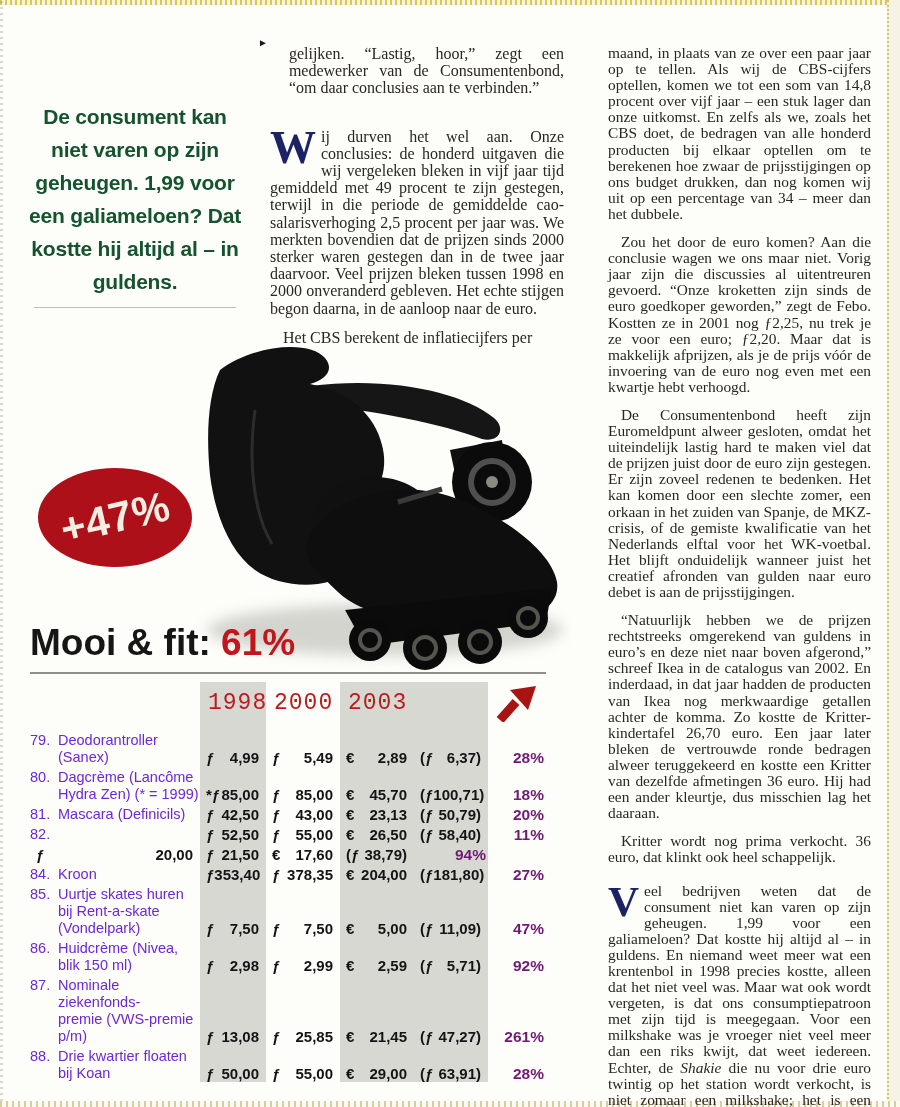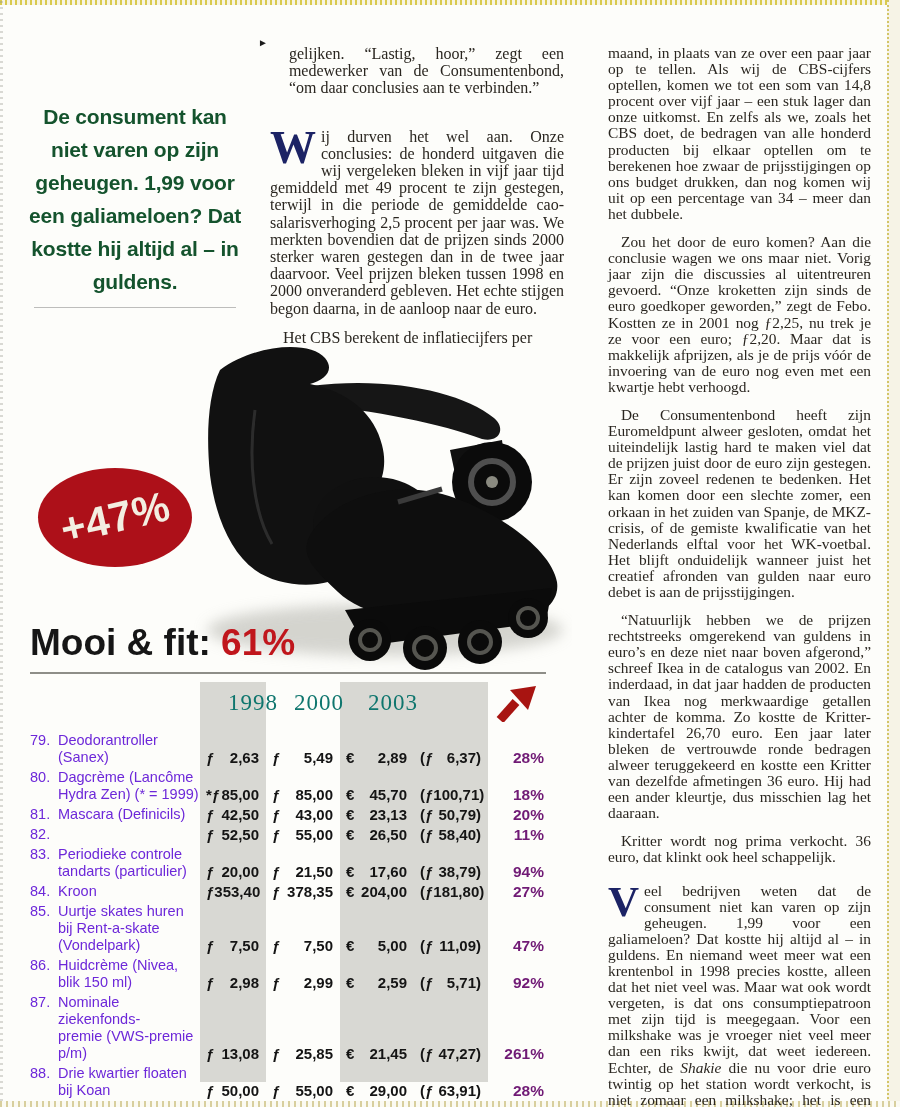--- a/index.html
+++ b/index.html
@@ -50,22 +50,22 @@
     font-weight:bold;font-size:37px;color:#161616;z-index:3;white-space:nowrap;}
   .headline-pct{color:#c0161c;}
 
   
   .pricetable{position:absolute;left:30px;top:672px;width:516px;height:420px;
     border-top:2px solid #8e8e88;z-index:3;font-family:"Liberation Sans",sans-serif;}
   .band{position:absolute;top:8px;bottom:12px;background:#d8d8d3;z-index:0;}
   .band1{left:170px;width:66px;}
   .band2{left:310px;width:148px;}
   .thead{position:relative;height:58px;z-index:1;}
-  .year{position:absolute;top:16px;font-family:Liberation Serif, serif;font-size:23px;
-    color:#0f766e;letter-spacing:1px;margin-left:20px;}
+  .year{position:absolute;top:16px;font-family:Liberation Mono, monospace;font-size:23px;
+    color:#b91c1c;letter-spacing:1px;}
   .y1{left:178px;}  .y2{left:244px;}  .y3{left:318px;}
   .arrow-icon{position:absolute;right:8px;top:12px;}
   .trow{position:relative;z-index:1;display:grid;
     grid-template-columns:170px 66px 74px 74px 74px 1fr;
     align-items:end;margin-bottom:3px;}
   .tlabel{display:flex;font-size:14.5px;line-height:17px;color:#6d28d9;}
   .tnum{flex:0 0 28px;}
   .tname{flex:1;white-space:pre-line;}
   .tval{display:flex;justify-content:space-between;padding:0 7px 0 6px;
     font-weight:bold;font-size:15px;line-height:17px;color:#141414;}
@@ -144,21 +144,21 @@
       </svg>
     </div>
 
     <div class="trow">
       <div class="tlabel">
           <span class="tnum">79.</span>
           <span class="tname">Deodorantroller (Sanex)</span>
         </div>
       <div class="tval">
           <span>ƒ</span>
-          <span>2,63</span>
+          <span>4,99</span>
         </div>
       <div class="tval">
           <span>ƒ</span>
           <span>5,49</span>
         </div>
       <div class="tval">
           <span>€</span>
           <span>2,89</span>
         </div>
       <div class="tval">
@@ -230,25 +230,20 @@
           <span>€</span>
           <span>26,50</span>
         </div>
       <div class="tval">
           <span>(ƒ</span>
           <span>58,40)</span>
         </div>
       <div class="tpct">11%</div>
     </div>
     <div class="trow">
-      <div class="tlabel">
-          <span class="tnum">83.</span>
-          <span class="tname">Periodieke controle
-tandarts (particulier)</span>
-        </div>
       <div class="tval">
           <span>ƒ</span>
           <span>20,00</span>
         </div>
       <div class="tval">
           <span>ƒ</span>
           <span>21,50</span>
         </div>
       <div class="tval">
           <span>€</span>

